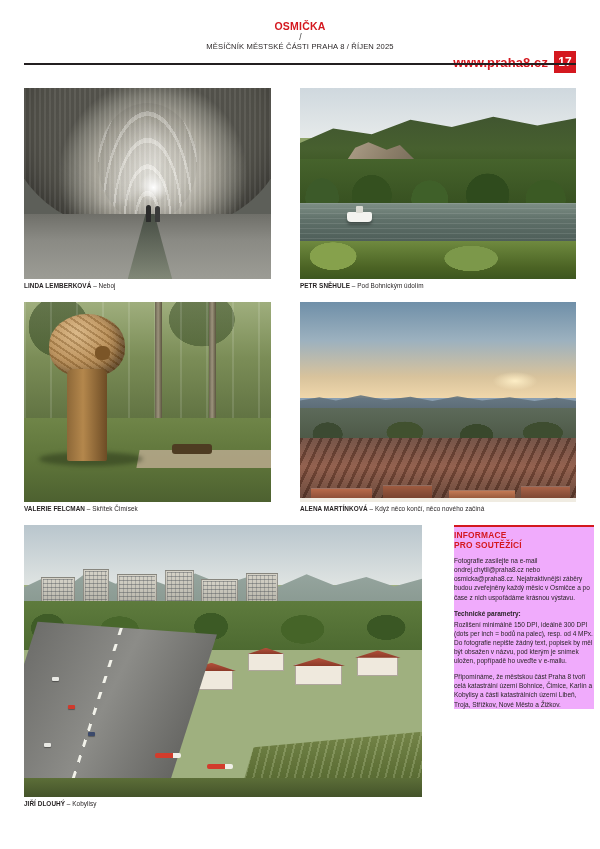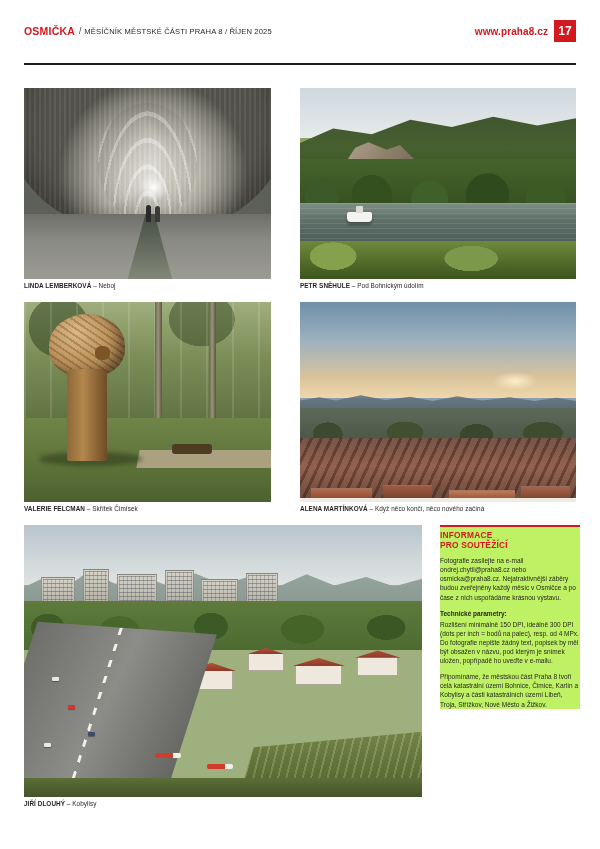--- a/index.html
+++ b/index.html
@@ -16,20 +16,21 @@
 
   
   .page-header {
     position: absolute;
     left: 24px;
     top: 20px;
     width: 552px;
     height: 22px;
     display: flex;
     align-items: center;
+    flex-direction: column;
   }
   .brand {
     font-size: 10.5px;
     font-weight: bold;
     color: #d4181f;
     letter-spacing: 0.2px;
   }
   .header-sep {
     font-size: 8.5px;
     color: #3b3b3b;
@@ -39,21 +40,21 @@
     font-size: 7.6px;
     color: #231f20;
     letter-spacing: 0.15px;
   }
   .header-right {
     margin-left: auto;
     display: flex;
     align-items: center;
   }
   .site-url {
-    font-size: 10px;
+    font-size: 13px;
     font-weight: bold;
     color: #d4181f;
     margin-right: 6px;
     letter-spacing: 0.1px;
   }
   .page-number-box {
     width: 22px;
     height: 22px;
     background: #d4181f;
     color: #fff;
@@ -439,24 +440,24 @@
     background: repeating-linear-gradient(104deg, rgba(255,255,255,.12) 0 2px, rgba(0,0,0,.08) 2px 8px);
   }
   .pano .fg-strip {
     position: absolute; left: 0; bottom: 0; width: 100%; height: 7%;
     background: linear-gradient(to bottom, #5c6e38, #44532a);
   }
 
   
   .info-box {
     position: absolute;
-    left: 440px;
+    left: 454px;
     top: 525px;
     width: 140px;
-    background: #bef264;
+    background: #f0abfc;
   }
   .info-box .bar {
     height: 2px; background: #d4181f; margin-bottom: 4px;
   }
   .info-title {
     color: #d4181f;
     font-weight: bold;
     font-size: 8.4px;
     line-height: 9.6px;
     letter-spacing: 0.2px;

